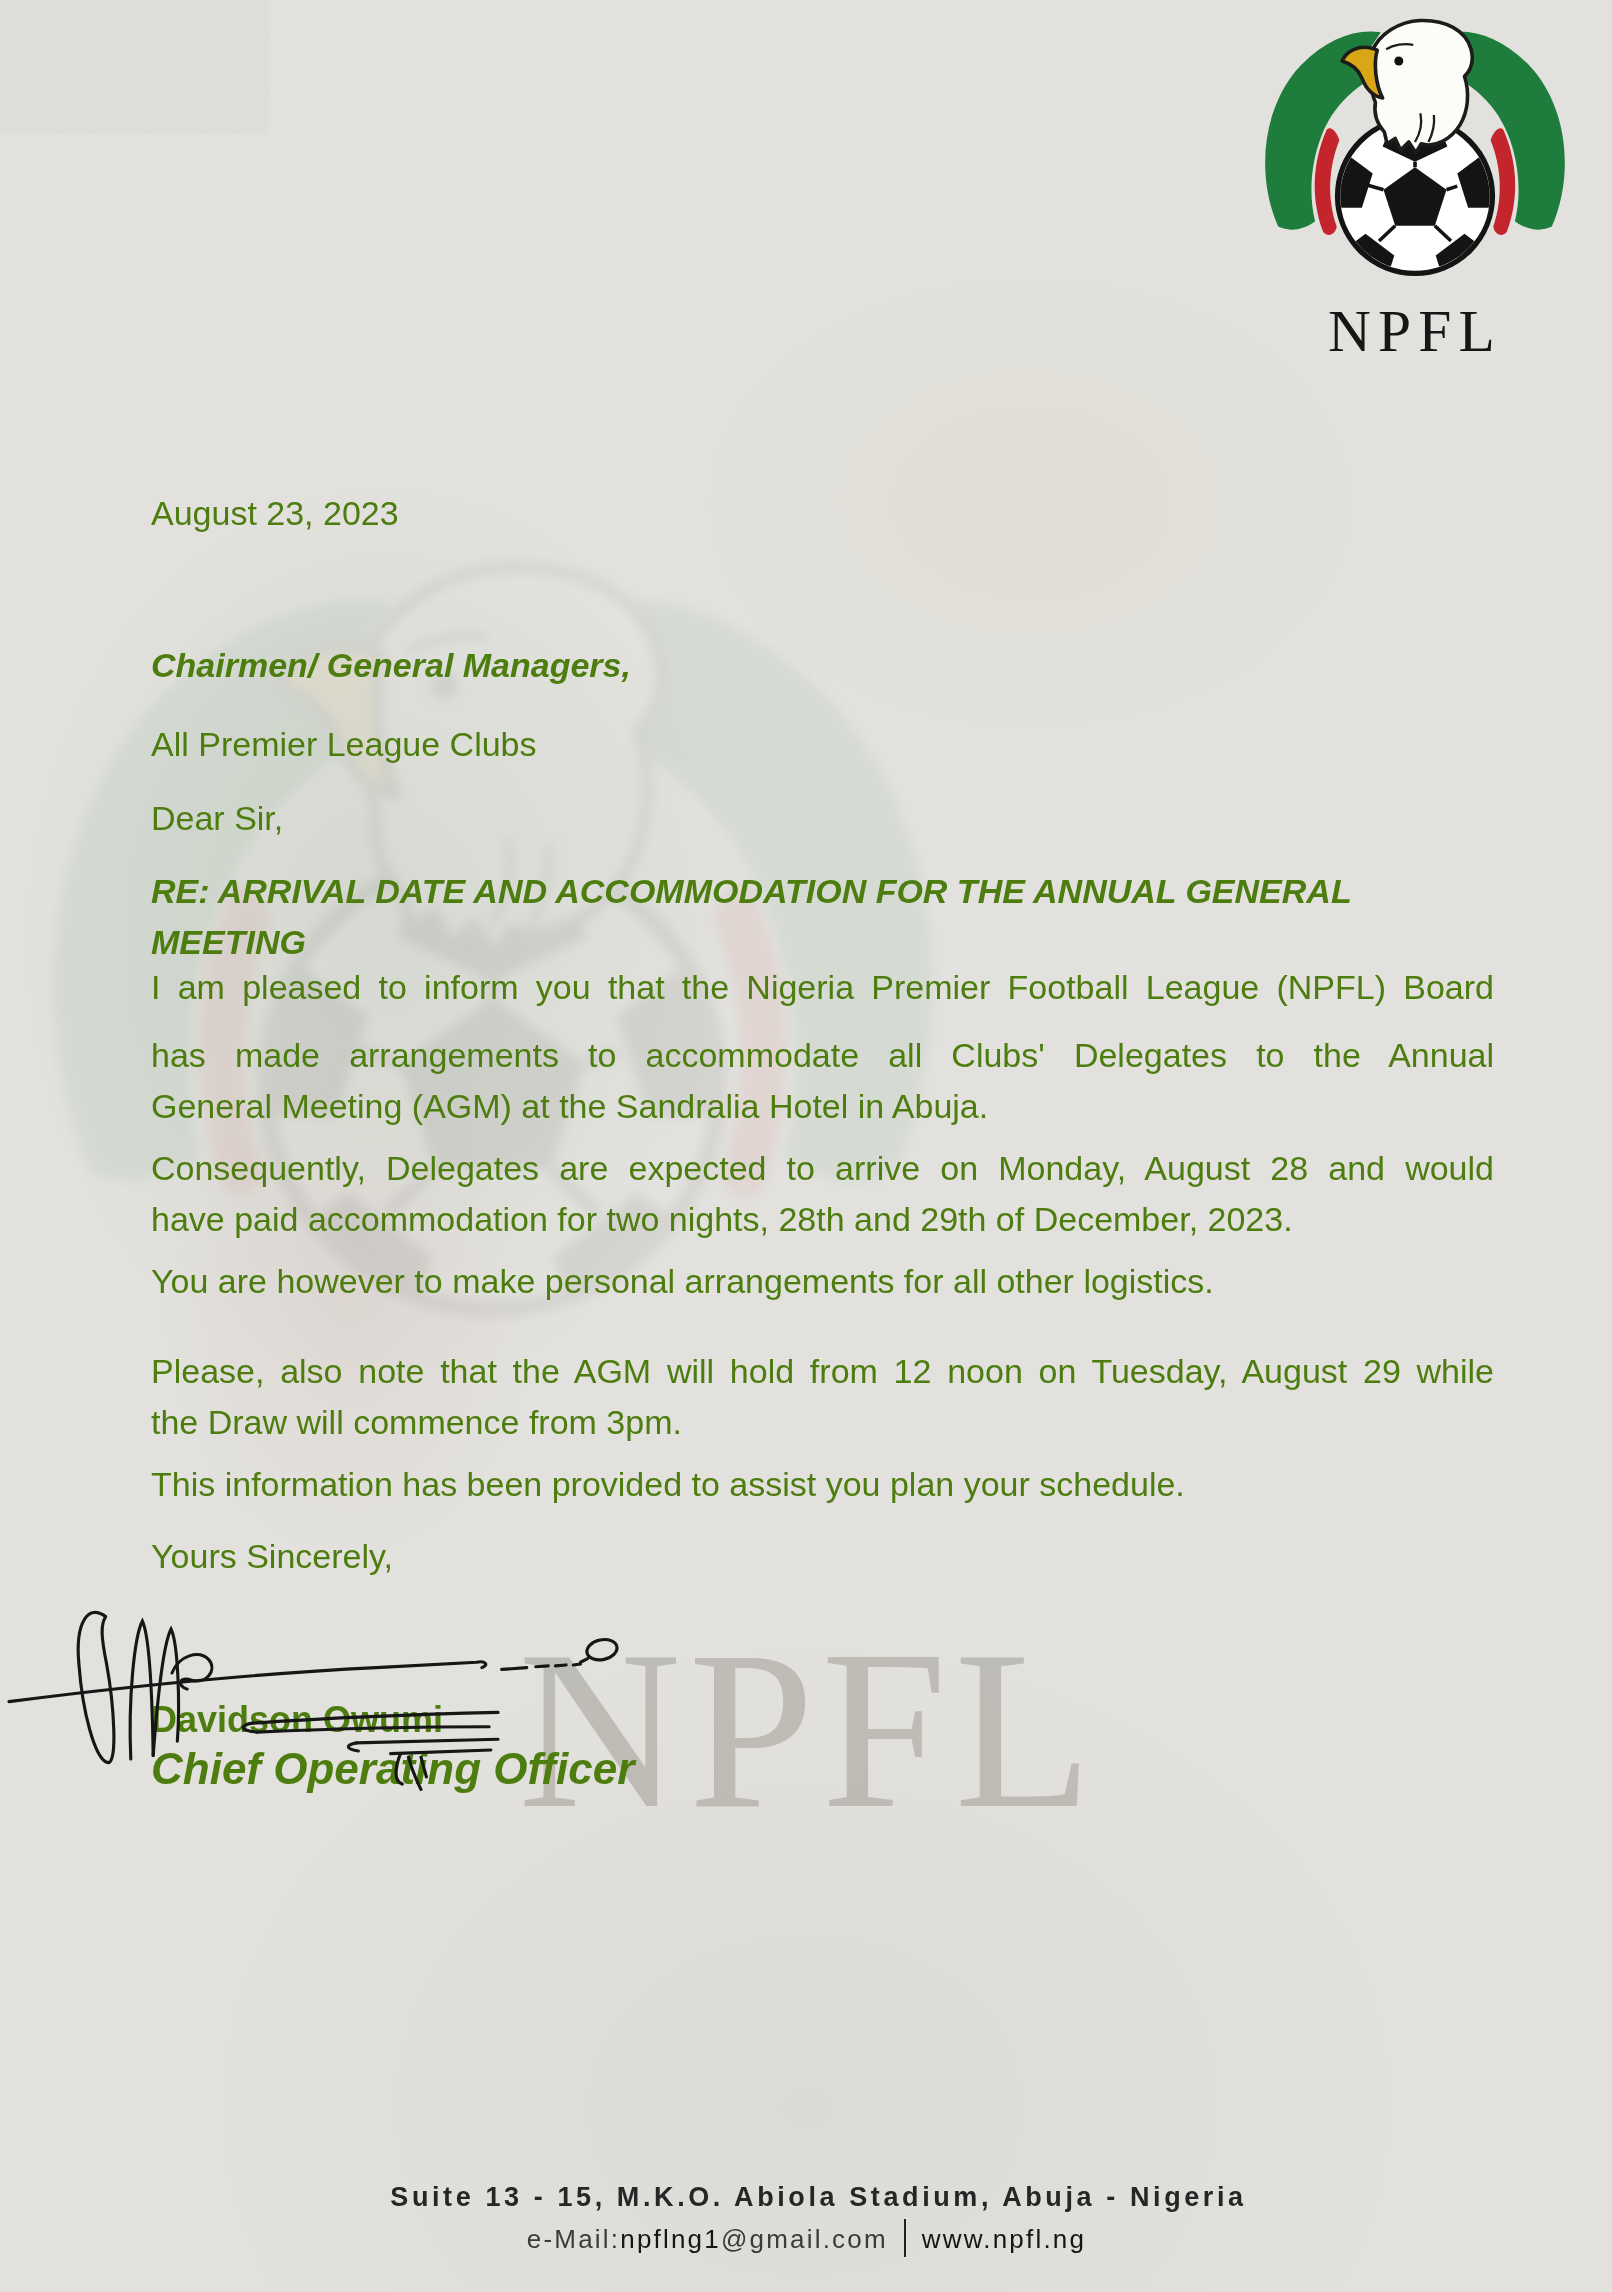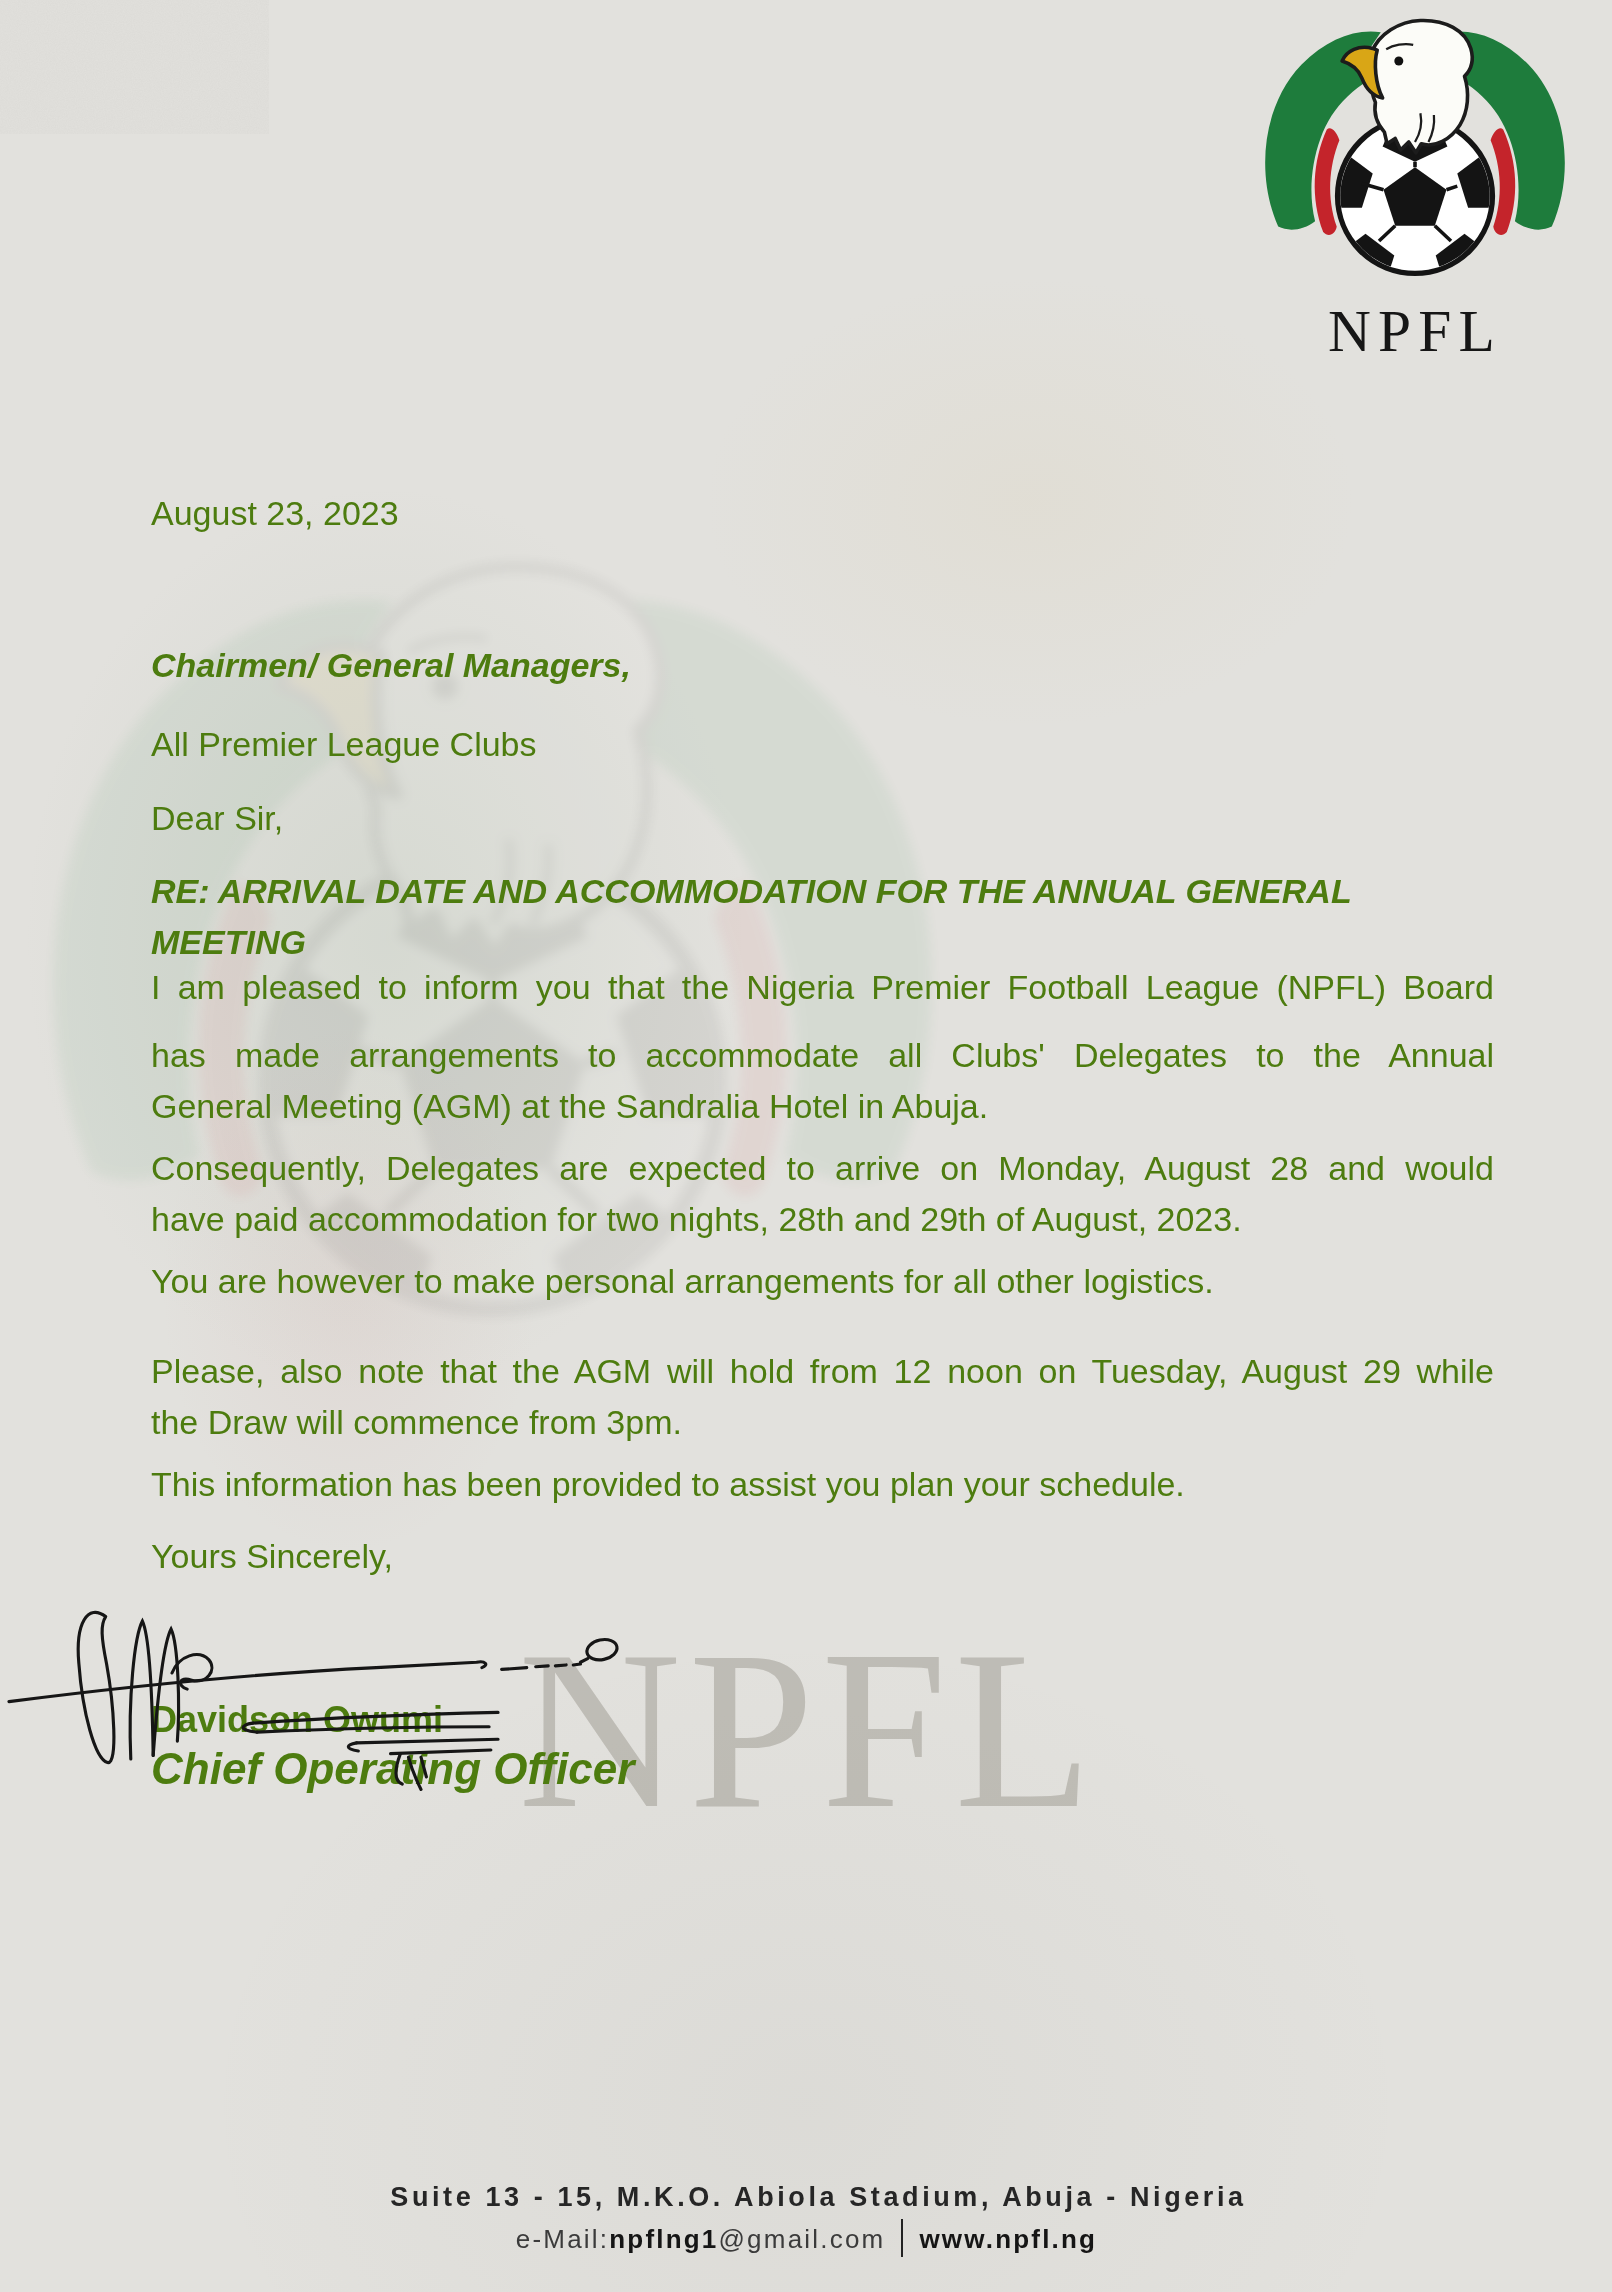--- a/index.html
+++ b/index.html
@@ -21,21 +21,21 @@
   .jl{text-align:justify;text-align-last:justify;margin-top:17px;}
   .name{font-weight:bold;font-size:36px;}
   .title{font-weight:bold;font-style:italic;font-size:44px;}
   .t545{top:488px}.t715{top:640px}.t803{top:719px}.t885{top:793px}.t967{top:866px}
   .t1055{top:945px}.t1257{top:1126px}.t1402{top:1256px}.t1484{top:1329px}
   .t1629{top:1459px}.t1710{top:1531px}.t1892{top:1694px}.t1946{top:1743px}
   .f1{position:absolute;top:2182px;left:0;width:100%;z-index:3;text-align:center;
       font-family:"Liberation Sans",sans-serif;font-weight:bold;font-size:27px;letter-spacing:3.6px;color:#262626;padding-left:12px;}
   .f2{position:absolute;top:2219px;left:0;width:100%;z-index:3;text-align:center;
       font-family:"Liberation Sans",sans-serif;font-size:26px;letter-spacing:2.2px;color:#3b3b3b;}
-  .f2 .strong{font-weight:bold;color:#151515;}
+  .f2 .strong{font-weight:normal;color:#151515;}
   .vbar{display:inline-block;width:0;border-left:2.7px solid #222;height:38px;margin:0 16px;vertical-align:-9px;}
 </style>
 </head>
 <body>
 
 <div class="page">
 
   <div class="tint"></div>
 
   <svg width="0" height="0" style="position:absolute" aria-hidden="true">
@@ -99,21 +99,21 @@
   <div class="b t967 bold">RE: ARRIVAL DATE AND ACCOMMODATION FOR THE ANNUAL GENERAL MEETING</div>
 
   <div class="b t1055">
     <div class="jl">I am pleased to inform you that the Nigeria Premier Football League (NPFL) Board</div>
     <div class="jl">has made arrangements to accommodate all Clubs' Delegates to the Annual</div>
     <div>General Meeting (AGM) at the Sandralia Hotel in Abuja.</div>
   </div>
 
   <div class="b t1257">
     <div class="jl">Consequently, Delegates are expected to arrive on Monday, August 28 and would</div>
-    <div>have paid accommodation for two nights, 28th and 29th of August, 2023.</div>
+    <div>have paid accommodation for two nights, 28th and 29th of December, 2023.</div>
   </div>
 
   <div class="b t1402">You are however to make personal arrangements for all other logistics.</div>
 
   <div class="b t1484">
     <div class="jl">Please, also note that the AGM will hold from 12 noon on Tuesday, August 29 while</div>
     <div>the Draw will commence from 3pm.</div>
   </div>
 
   <div class="b t1629">This information has been provided to assist you plan your schedule.</div>

